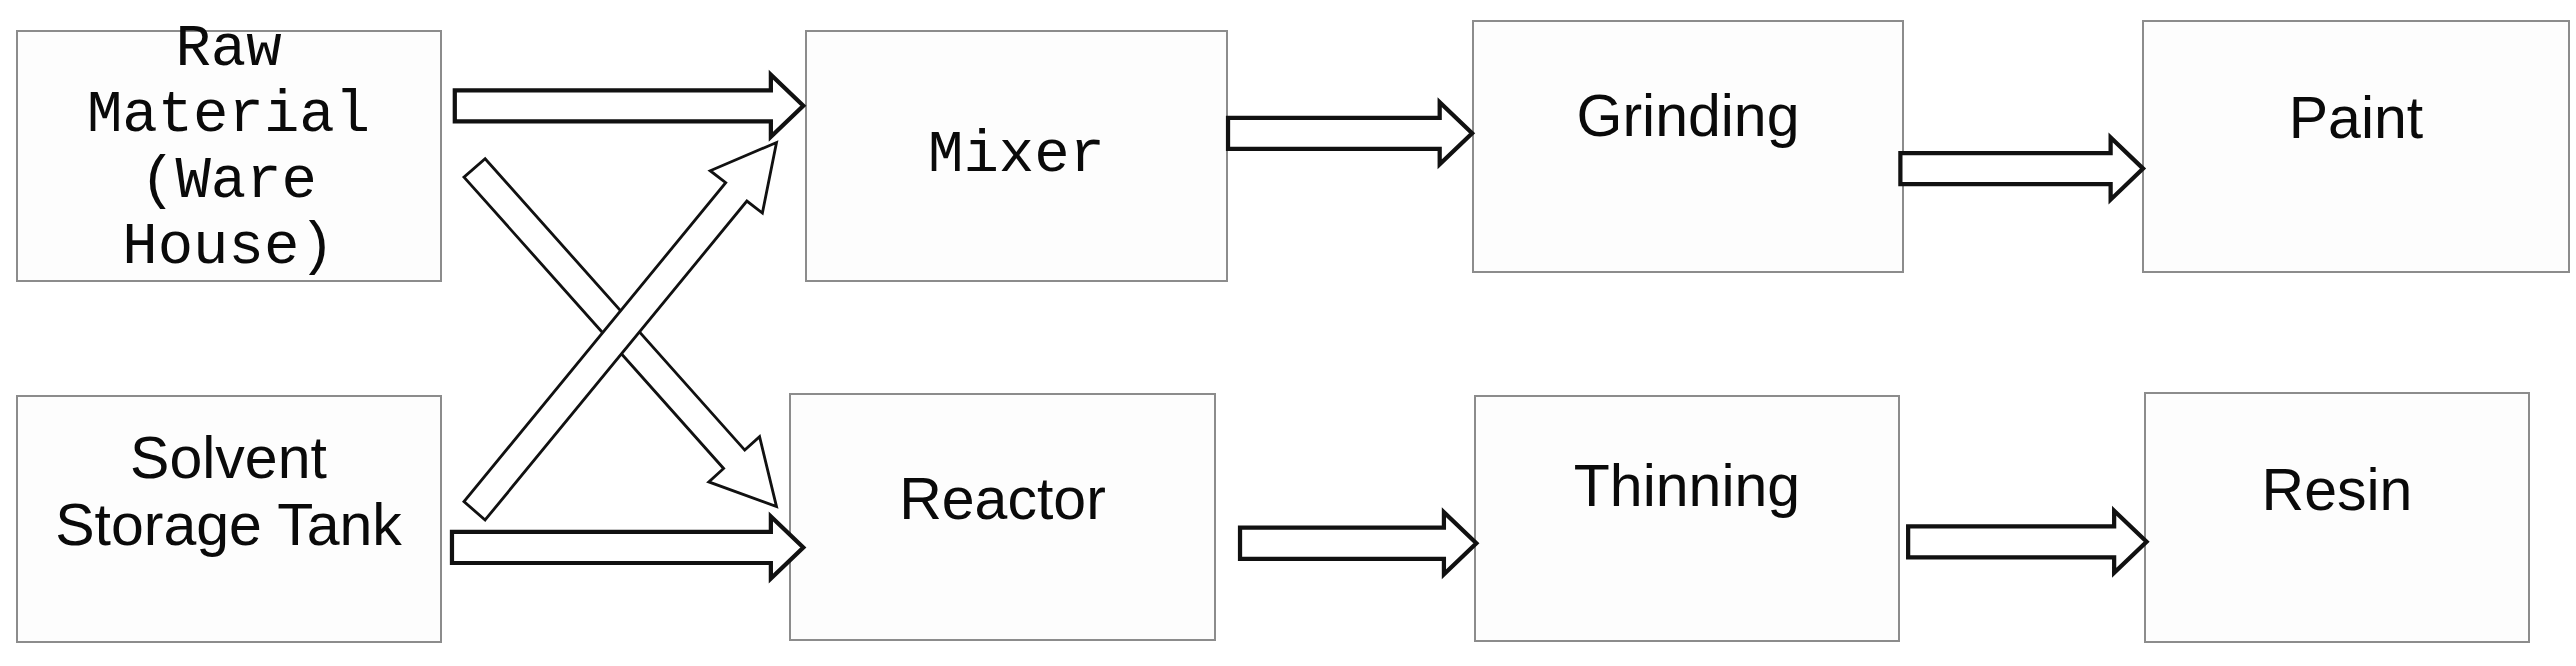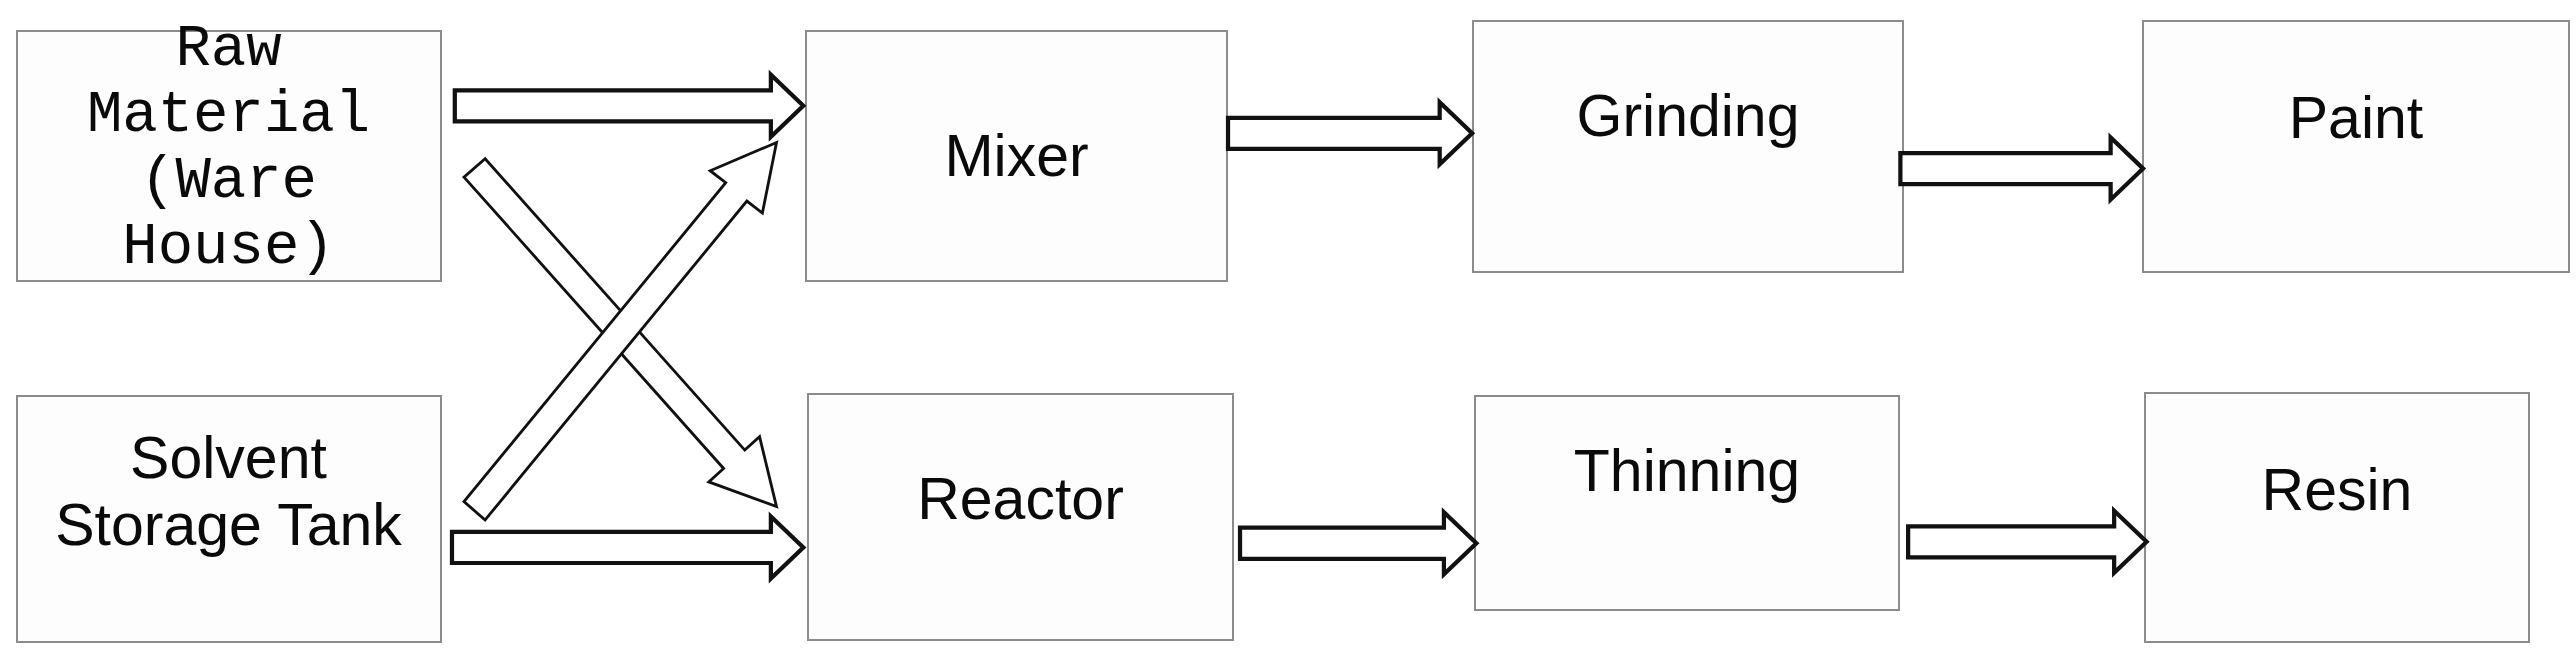--- a/index.html
+++ b/index.html
@@ -52,27 +52,27 @@
 <body>
 
 <div id="canvas">
 
   <div class="node" style="left:15.5px; top:30px; width:426px; height:252px; padding-bottom:14px;font-family:Liberation Mono, monospace;">Raw Material
 (Ware House)</div>
 
   <div class="node" style="left:15.5px; top:395px; width:426px; height:248px; padding-bottom:55px;">Solvent
 Storage Tank</div>
 
-  <div class="node" style="left:805px; top:30px; width:423px; height:252px;">Mixer</div>
+  <div class="node" style="left:805px; top:30px; width:423px; height:252px;font-family:Liberation Mono, monospace;">Mixer</div>
 
-  <div class="node" style="left:807px; top:393px; width:427px; height:248px; padding-bottom:36px;">Reactor</div>
+  <div class="node" style="left:789px; top:393px; width:427px; height:248px; padding-bottom:36px;">Reactor</div>
 
   <div class="node" style="left:1472px; top:20px; width:432px; height:253px; padding-bottom:60px;">Grinding</div>
 
-  <div class="node" style="left:1474px; top:395px; width:426px; height:216px; padding-bottom:64px;">Thinning</div>
+  <div class="node" style="left:1474px; top:395px; width:426px; height:247px; padding-bottom:64px;">Thinning</div>
 
   <div class="node" style="left:2142px; top:20px; width:428px; height:253px; padding-bottom:56px;">Paint</div>
 
   <div class="node" style="left:2144px; top:392px; width:386px; height:251px; padding-bottom:54px;">Resin</div>
 
   <svg id="arrow-layer" viewBox="0 0 3650 944" xmlns="http://www.w3.org/2000/svg">
 
     <polygon class="d-arrow" points="657,251 1025,664 1004,683 1100,718 1076,619 1055,638 687,225"></polygon>
 
     <polygon class="d-arrow" points="687,737 1058,285 1080,302 1100,202 1006,242 1028,259 657,711"></polygon>

